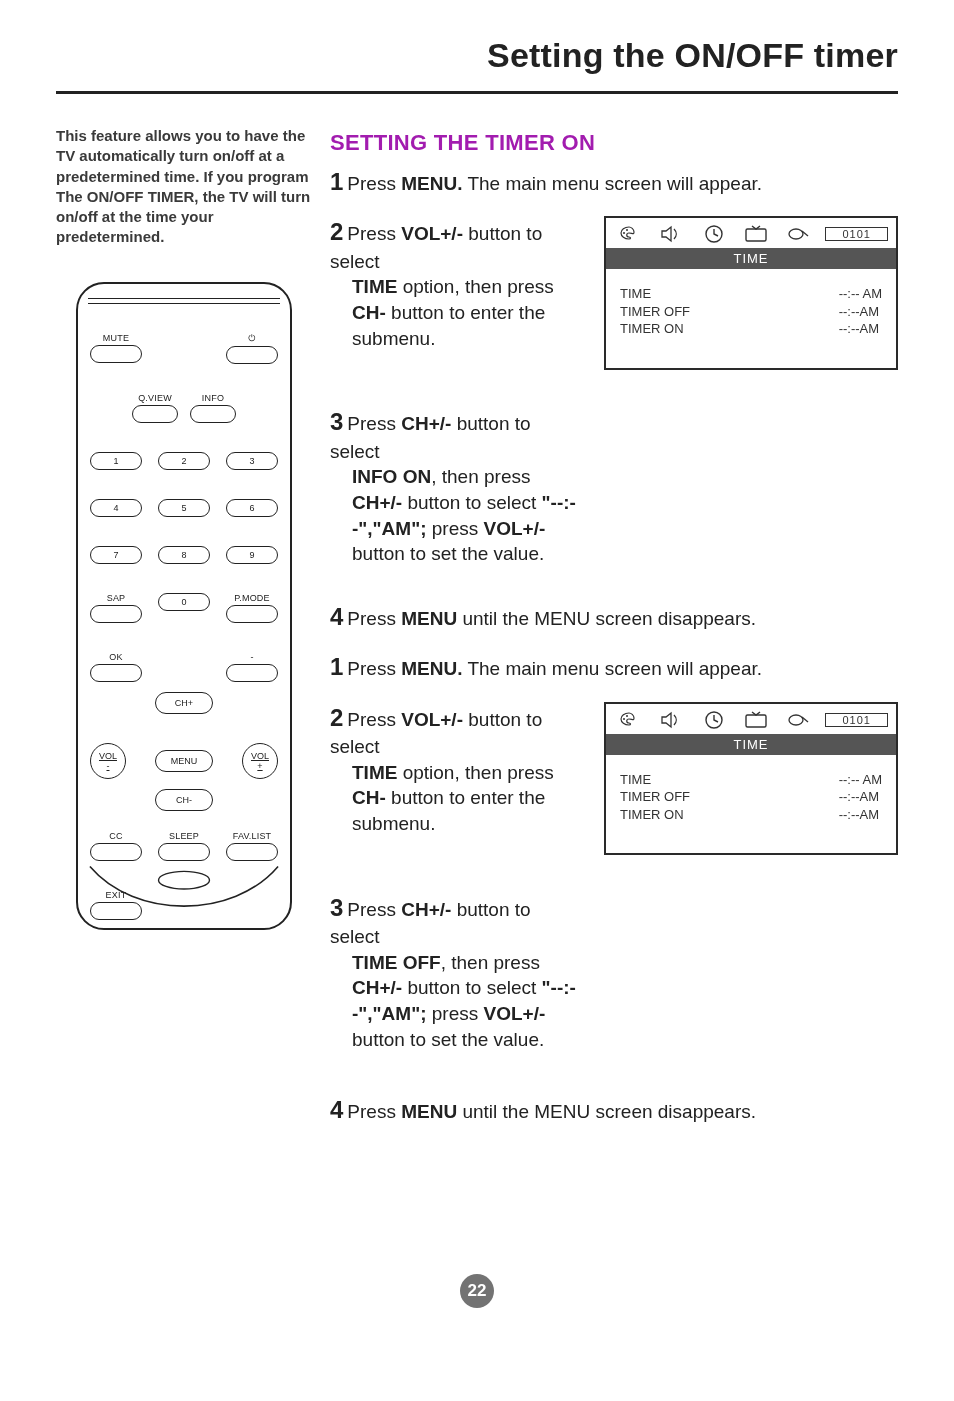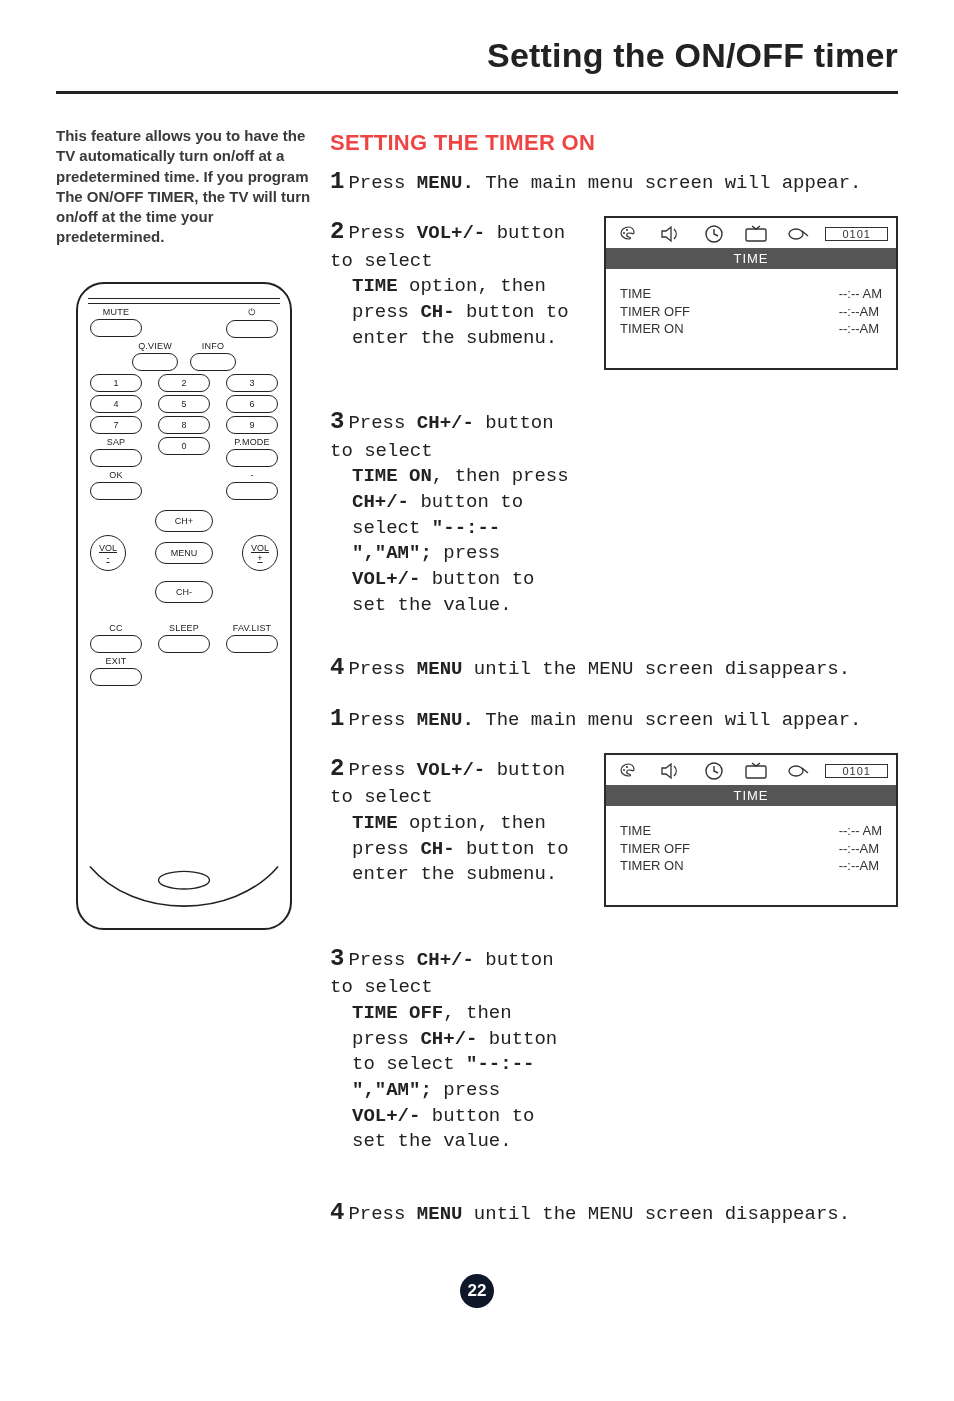--- a/index.html
+++ b/index.html
@@ -35,29 +35,28 @@
   }
   .col-right{
     position:absolute;
     left:274px; top:88px;
     width:568px;
   }
   .section-h{
     font-size:22px;
     font-weight:800;
     letter-spacing:.3px;
-    color:#ef4444;
+    color:#a21caf;
     margin:6px 0 10px 0;
   }
   .step{
     font-size:19px;
     line-height:1.35;
     margin:6px 0 18px 0;
     max-width:560px;
-    font-family:Liberation Mono, monospace;
   }
   .step .num{
     font-size:24px;
     font-weight:800;
     margin-right:4px;
   }
   .step .indent{display:block;margin-left:22px}
   .sb{font-weight:800}
   .step-wrap{position:relative}
   .osd{
@@ -106,21 +105,21 @@
     left:20px; top:246px;
     width:212px;
     height:644px;
     border:2px solid #222;
     border-radius:28px;
     background:#fff;
   }
   .remote .sep{height:1px;background:#222;margin:14px 10px 4px 10px}
   .remote .sep2{height:1px;background:#222;margin:1px 10px 0 10px}
   .remote .pad{padding:0 12px}
-  .row{display:flex;justify-content:space-between;margin-top:3px}
+  .row{display:flex;justify-content:space-between;margin-top:29px}
   .lbl{font-size:9px;text-align:center;letter-spacing:.2px}
   .pill{
     width:50px;height:16px;border:1.4px solid #222;border-radius:9px;
     background:#fff;
   }
   .key{display:flex;flex-direction:column;align-items:center;gap:2px}
   .sq{
     width:34px;height:34px;border:1.4px solid #222;border-radius:18px;
     display:flex;align-items:center;justify-content:center;
     font-size:10px;
@@ -140,21 +139,21 @@
   }
   .ring svg{width:100%;height:100%}
   .footer-num{
     position:absolute;
     left:0; right:0;
     top:1274px;
     display:flex;justify-content:center;
   }
   .footer-num .circ{
     width:34px;height:34px;border-radius:50%;
-    background:#0f172a;color:#fff;
+    background:#737373;color:#fff;
     display:flex;align-items:center;justify-content:center;
     font-weight:700;font-size:17px;
   }
   
   .narrow .step{max-width:240px}
 </style>
 </head>
 <body>
 
 <div class="page">
@@ -325,21 +324,21 @@
 TIMER OFF
 TIMER ON</div>
           <div class="col">--:-- AM
 --:--AM
 --:--AM</div>
         </div>
       </div>
     </div>
 
     <p class="step" style="max-width:250px;margin-top:0">
-      <span class="num">3</span><span>Press </span><span class="sb">CH+/-</span><span> button to select </span><span class="indent"><span class="sb">TIME ON</span><span>, then press </span><span class="sb">CH+/-</span><span> button to select </span><span class="sb">"--:--","AM";</span><span> press </span><span class="sb">VOL+/-</span><span> button to set the value.</span></span>
+      <span class="num">3</span><span>Press </span><span class="sb">CH+/-</span><span> button to select </span><span class="indent"><span class="sb">INFO ON</span><span>, then press </span><span class="sb">CH+/-</span><span> button to select </span><span class="sb">"--:--","AM";</span><span> press </span><span class="sb">VOL+/-</span><span> button to set the value.</span></span>
     </p>
 
     <p class="step" style="margin-top:34px">
       <span class="num">4</span><span>Press </span><span class="sb">MENU</span><span> until the MENU screen disappears.</span>
     </p>
 
 
     <p class="step">
       <span class="num">1</span><span>Press </span><span class="sb">MENU.</span><span> The main menu screen will appear.</span>
     </p>

